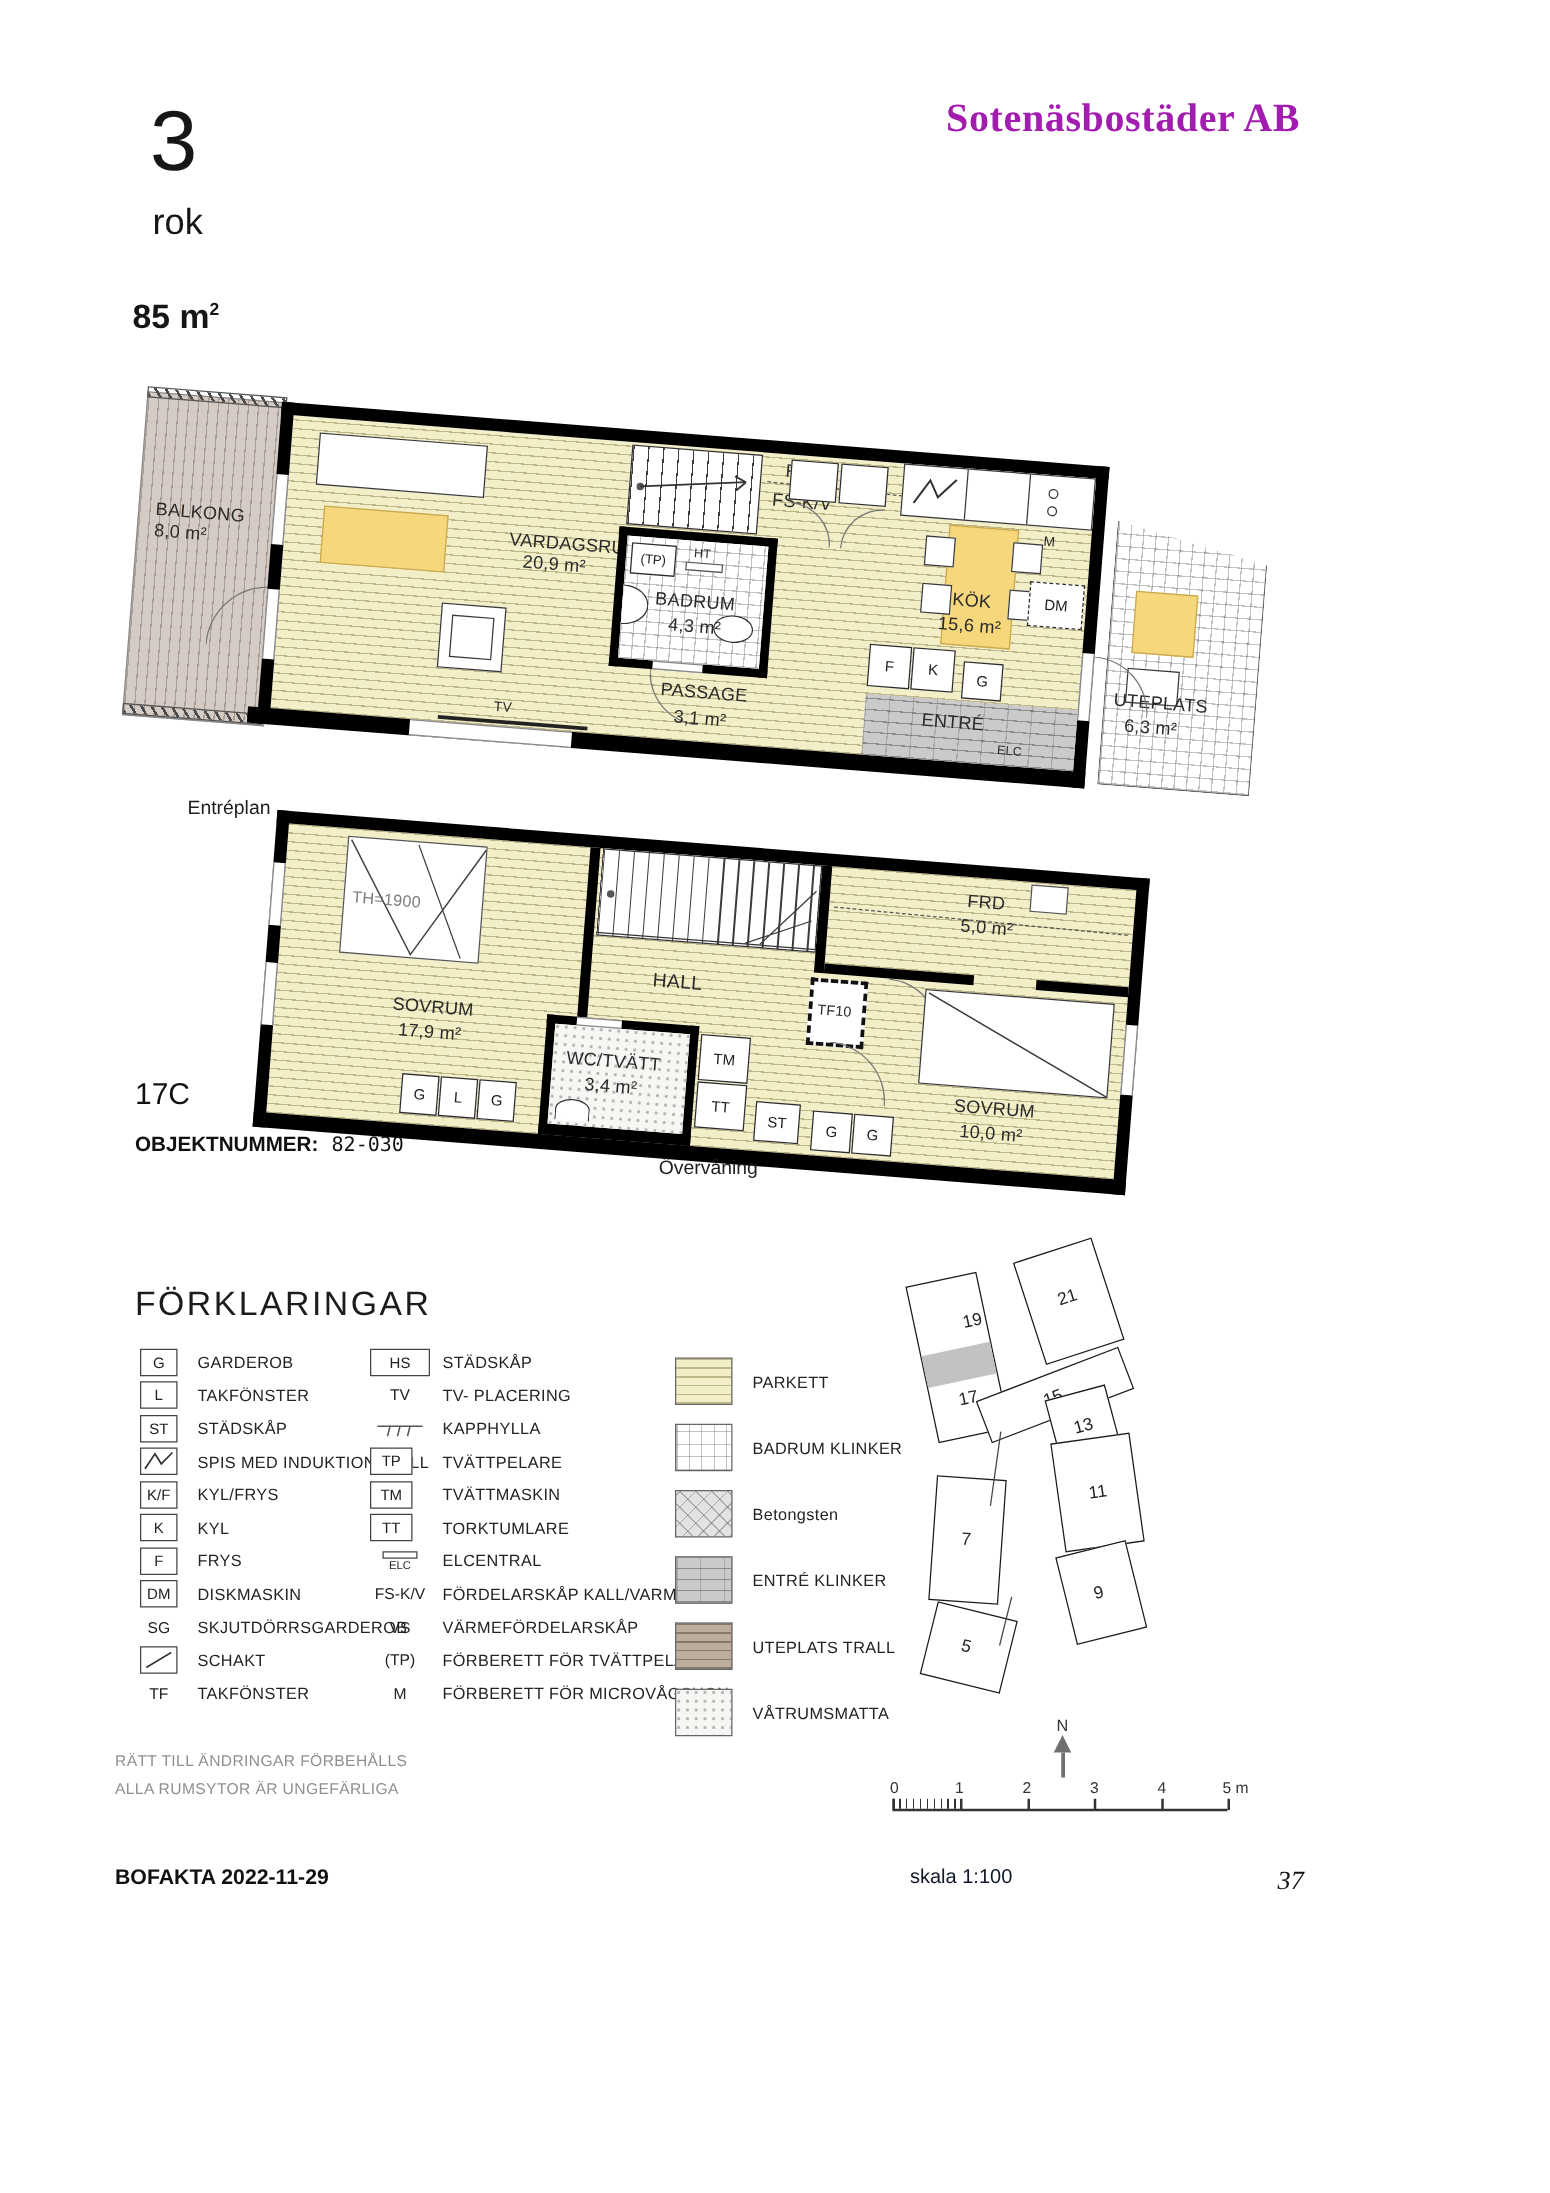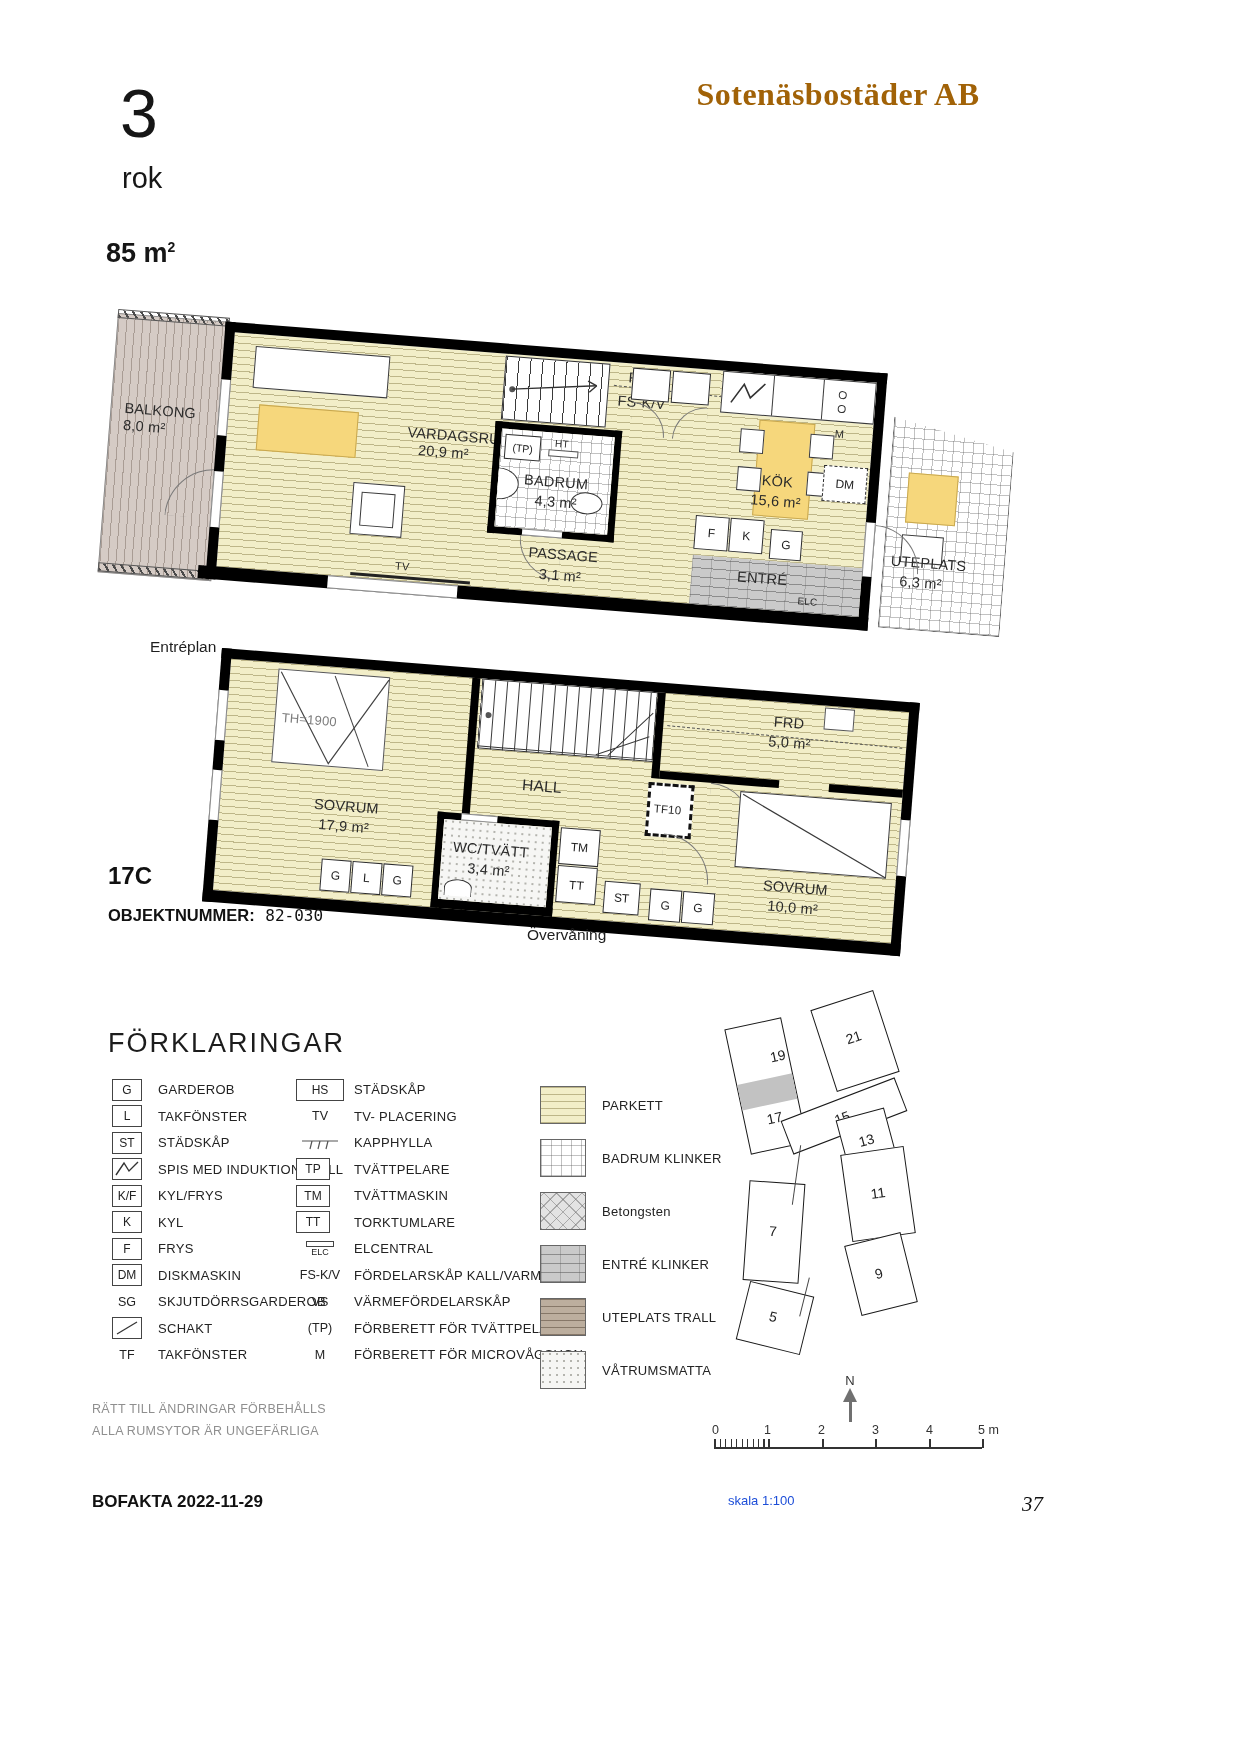--- a/index.html
+++ b/index.html
@@ -30,21 +30,21 @@
   .a-tl{border-width:1.2px 0 0 1.2px;border-top-left-radius:100%}
   .a-tr{border-width:1.2px 1.2px 0 0;border-top-right-radius:100%}
   .a-bl{border-width:0 0 1.2px 1.2px;border-bottom-left-radius:100%}
   .winh{position:absolute;background:#fff;border-top:1.2px solid #888;border-bottom:1.2px solid #888;box-sizing:border-box}
   .winv{position:absolute;background:#fff;border-left:1.2px solid #888;border-right:1.2px solid #888;box-sizing:border-box}
   
   .big3{position:absolute;left:120px;top:74px;font-size:68px;color:#161616}
   .rok{position:absolute;left:122px;top:162px;font-size:29px;color:#161616}
   .area{position:absolute;left:106px;top:238px;font-size:27px;font-weight:bold;color:#161616}
   .area sup{font-size:14px}
-  .logo{position:absolute;left:618px;top:76px;width:440px;text-align:center;color:#a16207}
+  .logo{position:absolute;left:600px;top:76px;width:440px;text-align:right;color:#a21caf}
   .logo .l1{font-family:"Liberation Serif",serif;font-weight:bold;font-size:32px;letter-spacing:.5px}
   .logo .l2{font-family:"Liberation Serif",serif;font-weight:bold;font-size:23px;display:flex;align-items:center;justify-content:center;gap:8px;margin-top:-2px}
   
   .lg-title{position:absolute;left:108px;top:1028px;font-size:27px;letter-spacing:2px;color:#1c1c1c}
   .lgcol{position:absolute;display:flex;flex-direction:column;gap:3px}
   .lgr{display:flex;align-items:center;height:23.5px}
   .lgsym{width:30px;min-width:30px;height:22px;border:1.2px solid #444;display:flex;align-items:center;justify-content:center;
          font-size:12px;color:#222;margin-right:16px;background:#fff;box-sizing:border-box}
   .nob{border:none;background:none;font-size:12.5px}
   .wide{width:48px;min-width:48px;margin-right:10px}
@@ -249,21 +249,21 @@
         <line x1="2" y1="2" x2="150" y2="74" stroke="#3a3a3a" stroke-width="1.2"></line>
       </svg>
     </div>
     <div class="bx" style="left:446px;top:206px;width:32px;height:32px">G</div>
     <div class="bx" style="left:479px;top:206px;width:32px;height:32px">G</div>
     <div class="lbl" style="left:558px;top:186px">SOVRUM</div>
     <div class="lbl" style="left:564px;top:206px">10,0 m²</div>
   </div>
   <div class="capt" style="left:527px;top:926px">Övervåning</div>
 
-  <div class="abs" style="left:108px;top:862px;font-size:24px;font-weight:bold">17C</div>
+  <div class="abs" style="left:108px;top:862px;font-size:24px;font-weight:normal">17C</div>
   <div class="abs" style="left:108px;top:906px;font-size:16.5px">
     <span style="font-weight:bold">OBJEKTNUMMER:</span>
     <span style="font-family:'DejaVu Sans Mono',monospace;font-size:16px;margin-left:6px">82-030</span>
   </div>
 
   <div class="lg-title">FÖRKLARINGAR</div>
 
   <div class="lgcol" style="left:112px;top:1078px">
     <div class="lgr">
         <span class="lgsym">G</span>
@@ -445,20 +445,20 @@
       <span class="abs" style="left:266px;top:0">5 m</span>
       <div class="abs" style="left:2px;top:24px;width:268px;height:1.5px;background:#333"></div>
       <div class="abs" style="left:2px;top:16px;width:54px;height:8px;background:repeating-linear-gradient(90deg,#333 0 1px,transparent 1px 5.5px);border-bottom:none"></div>
       <div class="tick" style="left:2px;top:16px"></div>
       <div class="tick" style="left:56px;top:16px"></div>
       <div class="tick" style="left:110px;top:16px"></div>
       <div class="tick" style="left:163px;top:16px"></div>
       <div class="tick" style="left:217px;top:16px"></div>
       <div class="tick" style="left:270px;top:16px"></div>
     </div>
-    <div class="abs" style="left:28px;top:508px;font-size:13px;color:#1d4ed8">skala 1:100</div>
+    <div class="abs" style="left:28px;top:508px;font-size:16px;color:#0f172a">skala 1:100</div>
   </div>
 
   <div class="foot-gray" style="left:92px;top:1402px">RÄTT TILL ÄNDRINGAR FÖRBEHÅLLS</div>
   <div class="foot-gray" style="left:92px;top:1424px">ALLA RUMSYTOR ÄR UNGEFÄRLIGA</div>
   <div class="abs" style="left:92px;top:1492px;font-size:17px;font-weight:bold">BOFAKTA 2022-11-29</div>
   <div class="abs" style="left:1022px;top:1492px;font-family:'Liberation Serif',serif;font-style:italic;font-size:21px">37</div>
 </div>
 
 </body></html>

